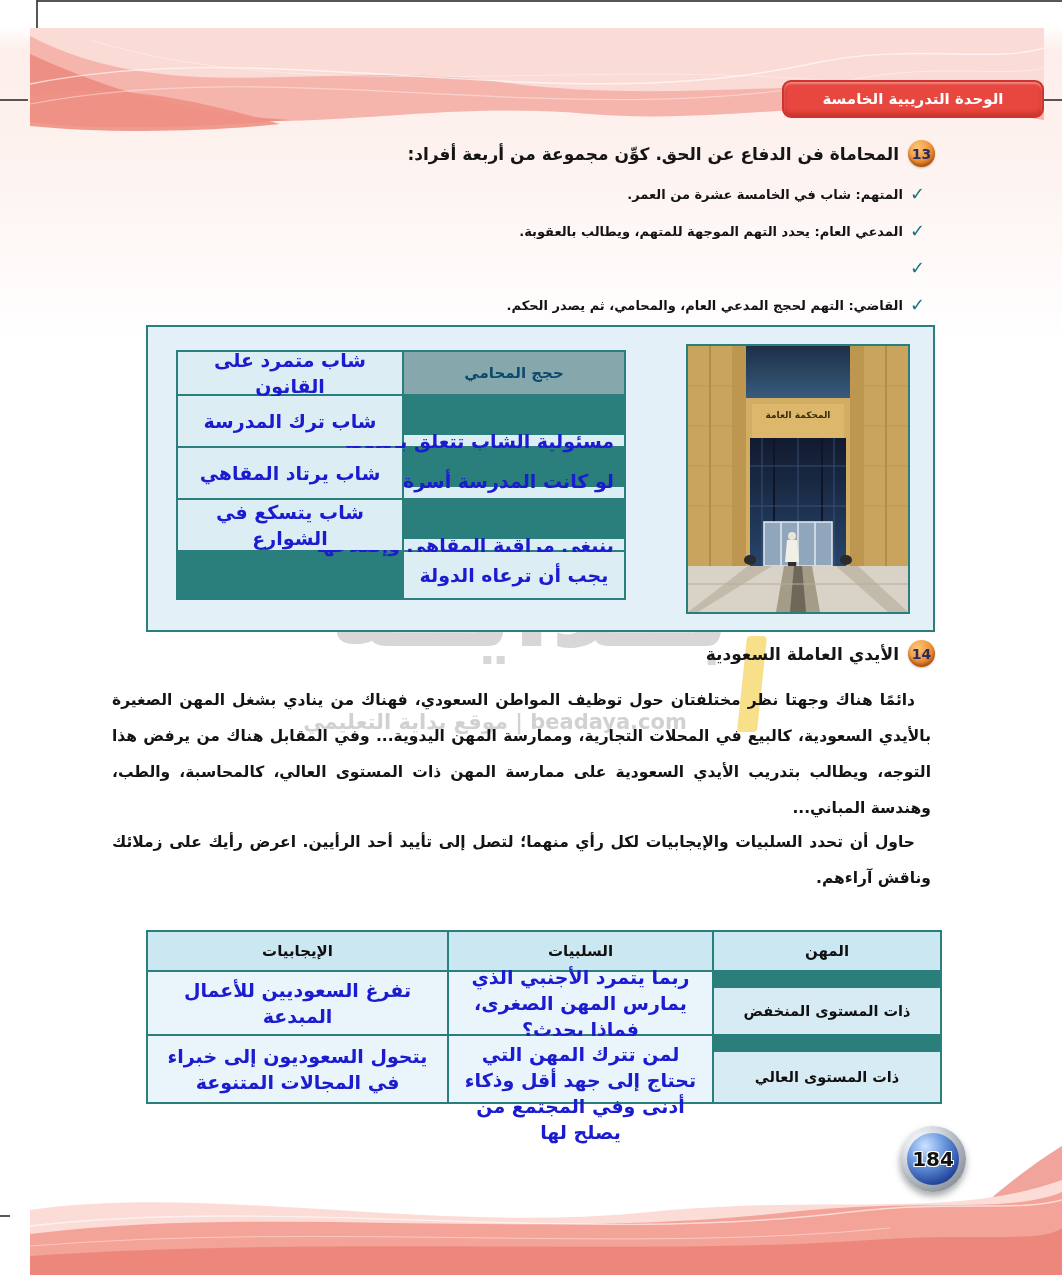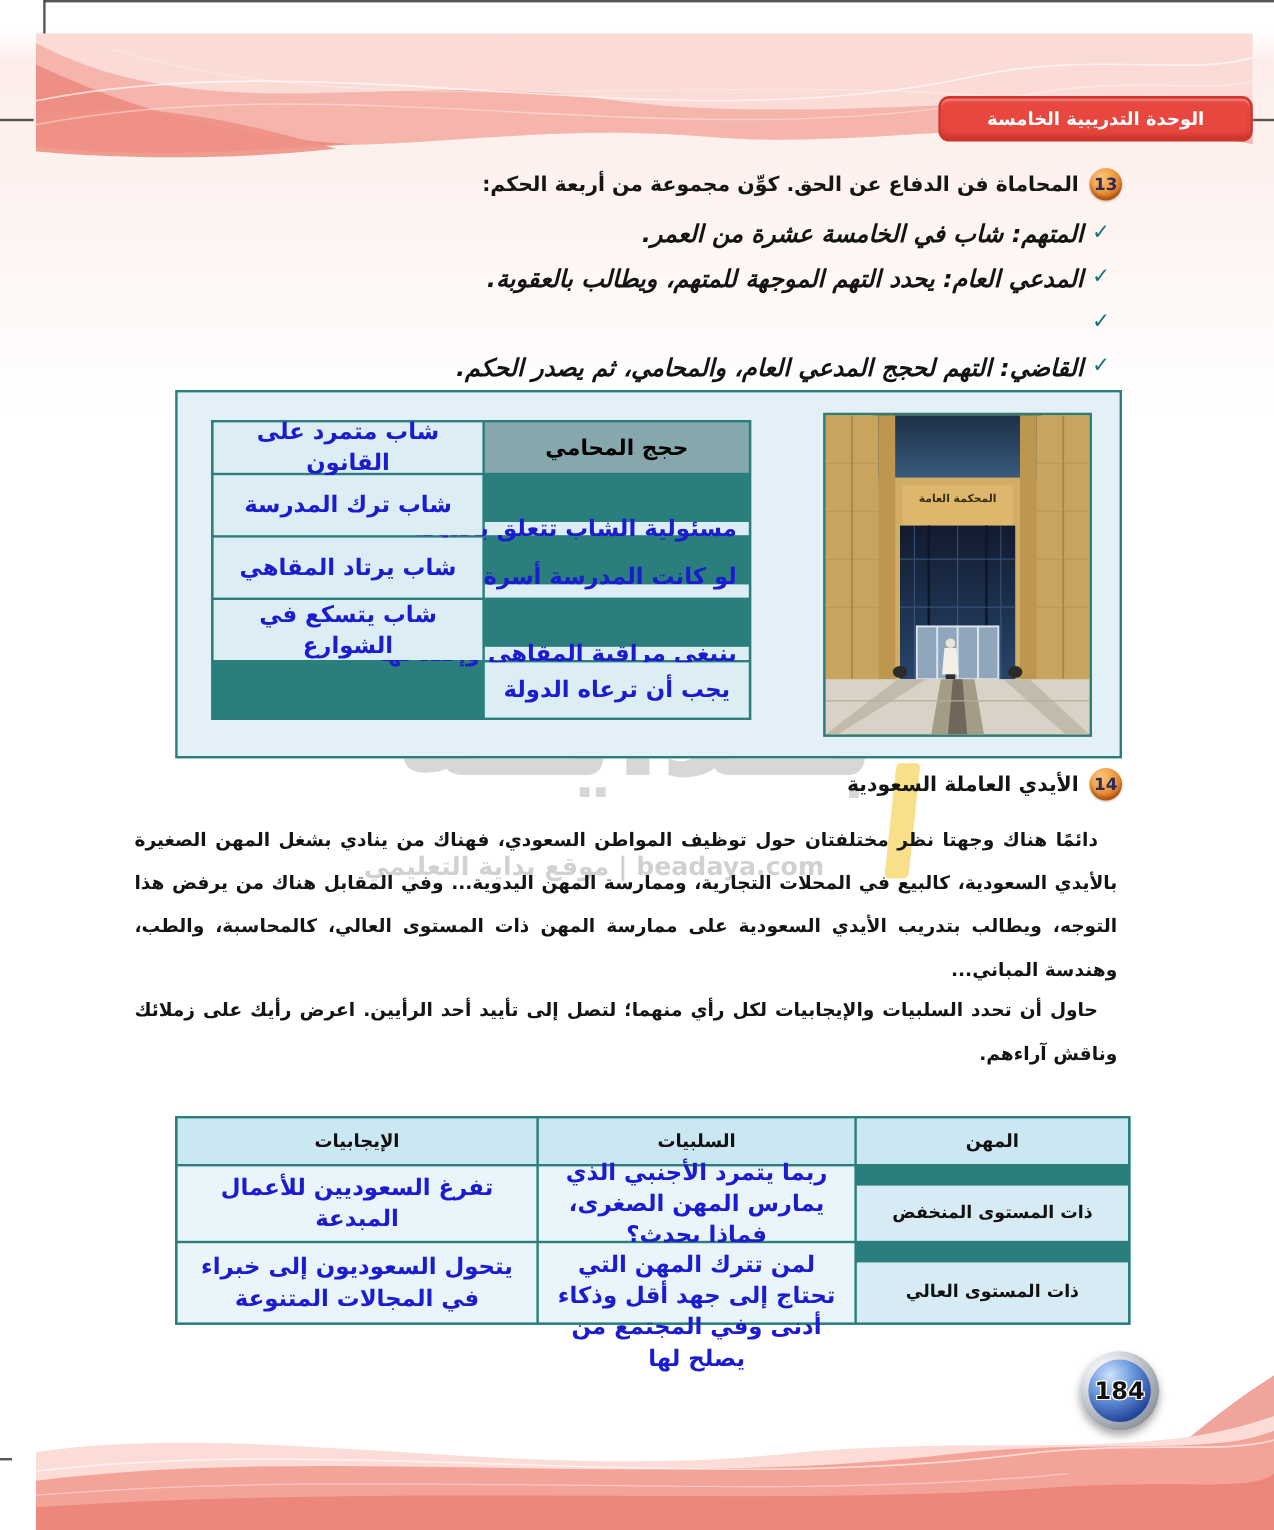--- a/index.html
+++ b/index.html
@@ -27,30 +27,30 @@
     width:27px;height:27px;border-radius:50%;flex:0 0 27px;
     background:radial-gradient(circle at 35% 28%, #fdc57a 0%, #f09a3e 45%, #d86f1d 75%, #a84f10 100%);
     box-shadow:inset 0 -3px 3px rgba(120,50,0,.45), 0 1px 2px rgba(0,0,0,.25);
     color:#2a2a5e;font-weight:bold;font-size:14px;display:flex;align-items:center;justify-content:center;
   }
   .q-title{font-weight:bold;font-size:17px;color:#151515;white-space:nowrap;}
   
   .checklist{position:absolute;right:137px;top:176px;direction:rtl;z-index:2;}
   .check-row{height:37px;display:flex;align-items:center;direction:rtl;gap:7px;}
   .check-icon{color:#15737f;font-size:18px;font-weight:bold;transform:translateY(-1px);}
-  .check-text{font-weight:bold;font-size:20px;color:#131313;white-space:nowrap;font-style:italic;}
+  .check-text{font-weight:bold;font-size:13px;color:#131313;white-space:nowrap;}
   
   .box1{position:absolute;left:146px;top:325px;width:785px;height:303px;
     background:#e3f0f7;border:2px solid #2a7e7c;z-index:1;}
   
   .grid-table{position:absolute;display:grid;background:#2a7e7c;border:2px solid #2a7e7c;grid-gap:2px;z-index:2;direction:rtl;}
   .t1{left:176px;top:350px;grid-template-columns:220px 224px;grid-template-rows:42px 50px 50px 50px 46px;}
   .t2{left:146px;top:930px;grid-template-columns:226px 263px 299px;grid-template-rows:38px 62px 66px;}
   .cell{display:flex;align-items:center;justify-content:center;padding:0 6px;}
-  .t1 .hcell{background:#86a8ad;font-weight:bold;font-size:18px;color:#000000;}
+  .t1 .hcell{background:#86a8ad;font-weight:bold;font-size:15px;color:#0c4a6e;}
   .t1 .bcell{background:#ddedf4;}
   .t2 .hcell{background:#cbe7f2;font-weight:bold;font-size:15px;color:#101010;}
   .t2 .bcell{background:#e9f5fa;}
   .t2 .mcell{background:#d6ebf4;font-weight:bold;font-size:14.5px;color:#101010;text-align:right;margin-top:16px;}
   .ink{color:#1b1bd0;font-weight:bold;font-size:19px;line-height:26px;text-align:center;}
   .ans-left{justify-content:flex-start;white-space:nowrap;overflow:visible;padding-right:10px;margin-top:39px;}
   .tall{align-items:flex-start;padding-top:5px;overflow:visible;}
   
   .photo{position:absolute;left:686px;top:344px;width:220px;height:266px;border:2px solid #2a7e7c;z-index:2;background:#cfa95f;}
   
@@ -99,21 +99,21 @@
   </svg>
 
   <div class="wm-big">بــدايــة</div>
   <div class="wm-line">beadaya.com | موقع بداية التعليمي</div>
   <div class="wm-strip"></div>
 
   <div class="unit-banner">الوحدة التدريبية الخامسة</div>
 
   <div class="q-row" style="top:140px;">
     <div class="badge">13</div>
-    <div class="q-title">المحاماة فن الدفاع عن الحق. كوِّن مجموعة من أربعة الحكم:</div>
+    <div class="q-title">المحاماة فن الدفاع عن الحق. كوِّن مجموعة من أربعة أفراد:</div>
   </div>
 
   <div class="checklist">
     <div class="check-row">
       <span class="check-icon">✓</span>
       <span class="check-text">المتهم: شاب في الخامسة عشرة من العمر.</span>
     </div>
     <div class="check-row">
       <span class="check-icon">✓</span>
       <span class="check-text">المدعي العام: يحدد التهم الموجهة للمتهم، ويطالب بالعقوبة.</span>

